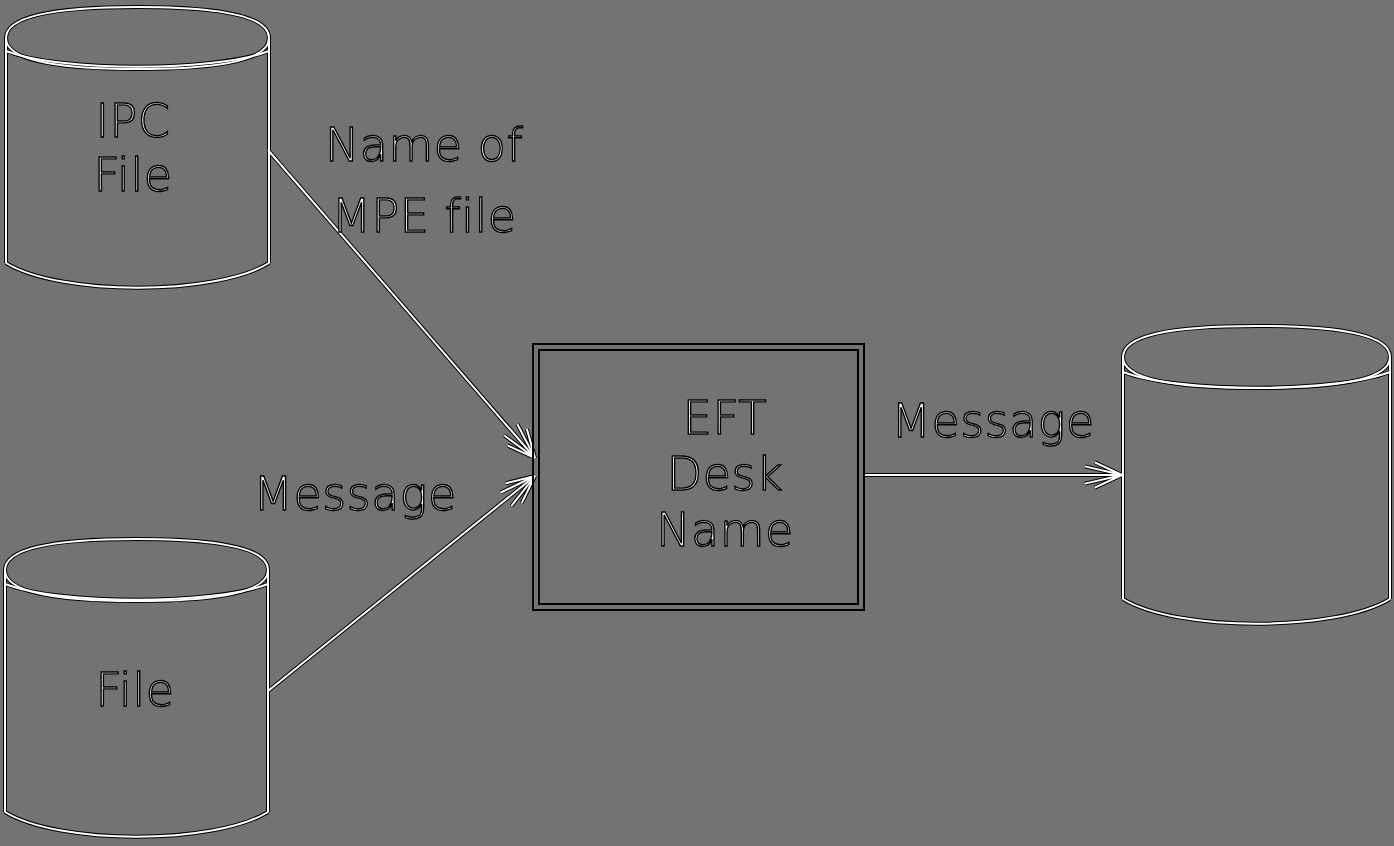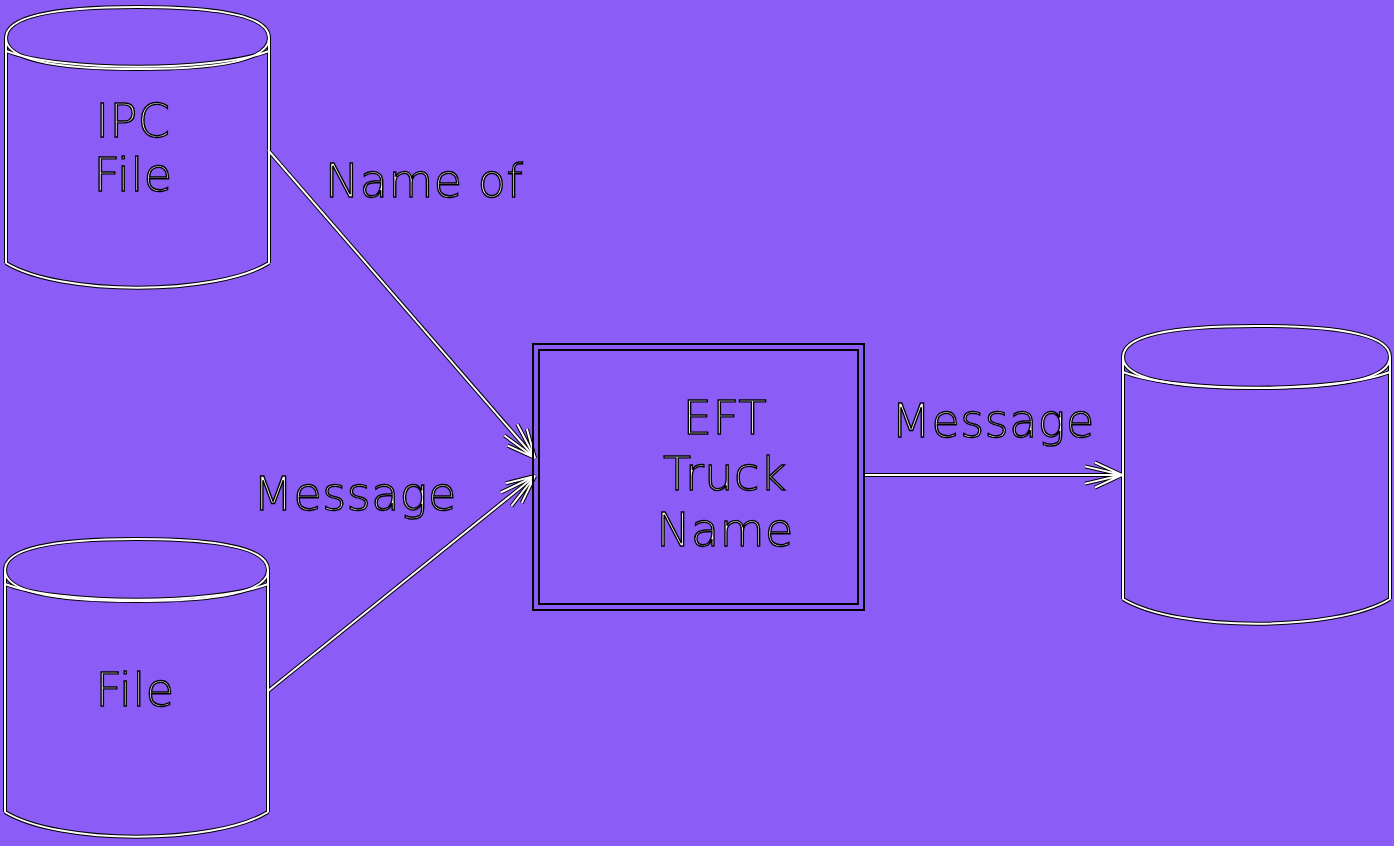--- a/index.html
+++ b/index.html
@@ -5,21 +5,21 @@
 <style>
   html, body {
     margin: 0; padding: 0;
     width: 1394px; height: 846px;
     background: #ffffff;
     overflow: hidden;
   }
   #canvas {
     position: relative;
     width: 1394px; height: 846px;
-    background: #8b5cf6;
+    background: #737373;
     font-family: "DejaVu Sans", "Liberation Sans", sans-serif;
   }
   #shapes {
     position: absolute;
     left: 0; top: 0;
   }
   
   .ink  { stroke: #000000; stroke-width: 4;   fill: none; }
   .core { stroke: #ffffff; stroke-width: 2;   fill: none; }
   .plain rect { stroke: #000000; stroke-width: 2; fill: none; }
@@ -100,27 +100,28 @@
     <span class="line">IPC</span>
     <span class="line">File</span>
   </div>
 
   <div class="label" style="left:135px; top:690px; line-height:52px">
     <span class="line">File</span>
   </div>
 
   <div class="label" style="left:725px; top:474px; line-height:56px">
     <span class="line">EFT</span>
-    <span class="line">Truck</span>
+    <span class="line">Desk</span>
     <span class="line">Name</span>
   </div>
 
 
   <div class="label" style="left:424px; top:181px; line-height:71px">
     <span class="line">Name of</span>
+    <span class="line">MPE file</span>
   </div>
 
   <div class="label" style="left:355px; top:494px; line-height:54px">
     <span class="line">Message</span>
   </div>
 
   <div class="label" style="left:993px; top:421px; line-height:54px">
     <span class="line">Message</span>
   </div>
 

